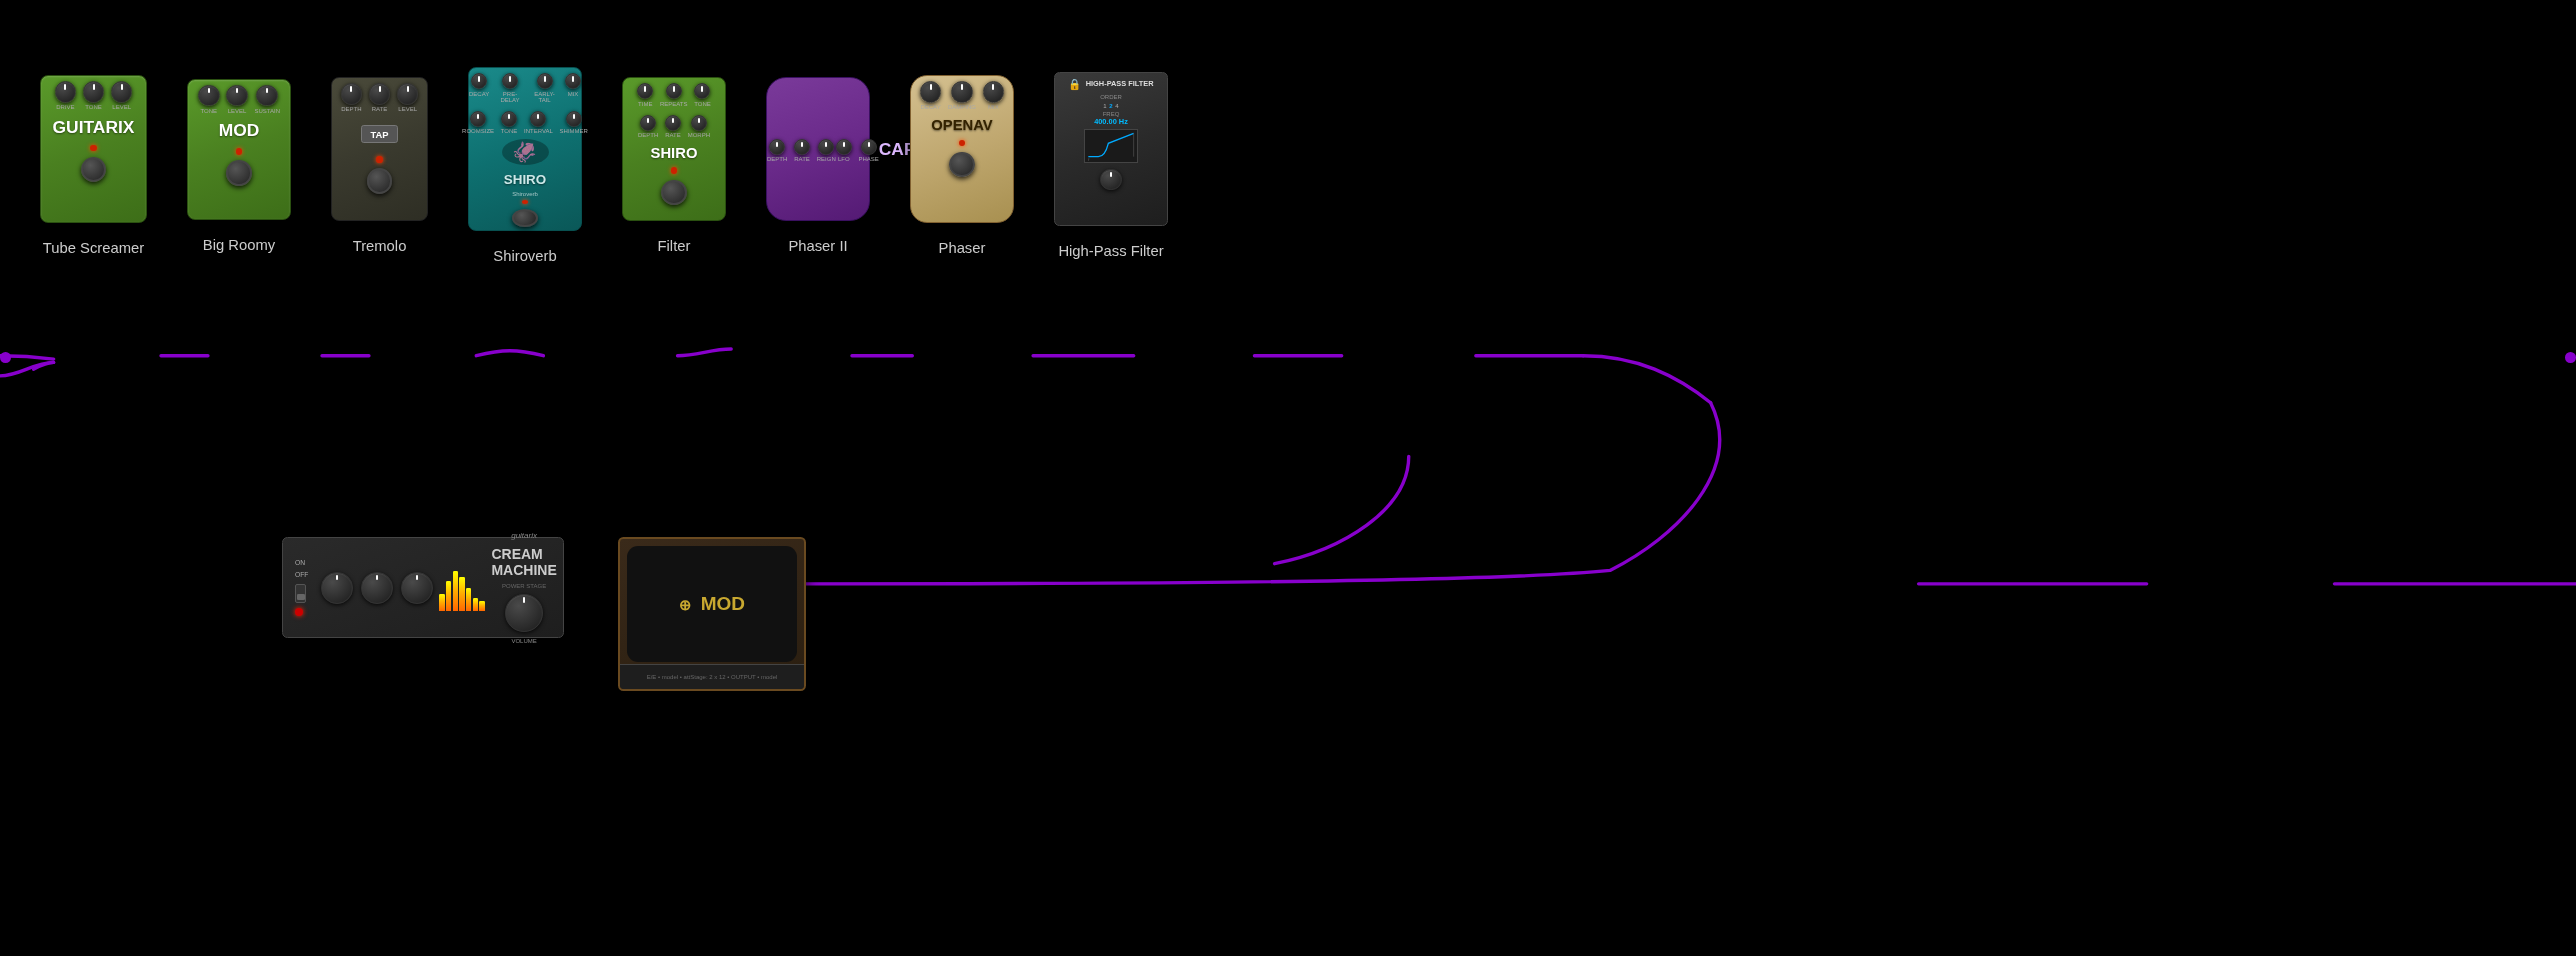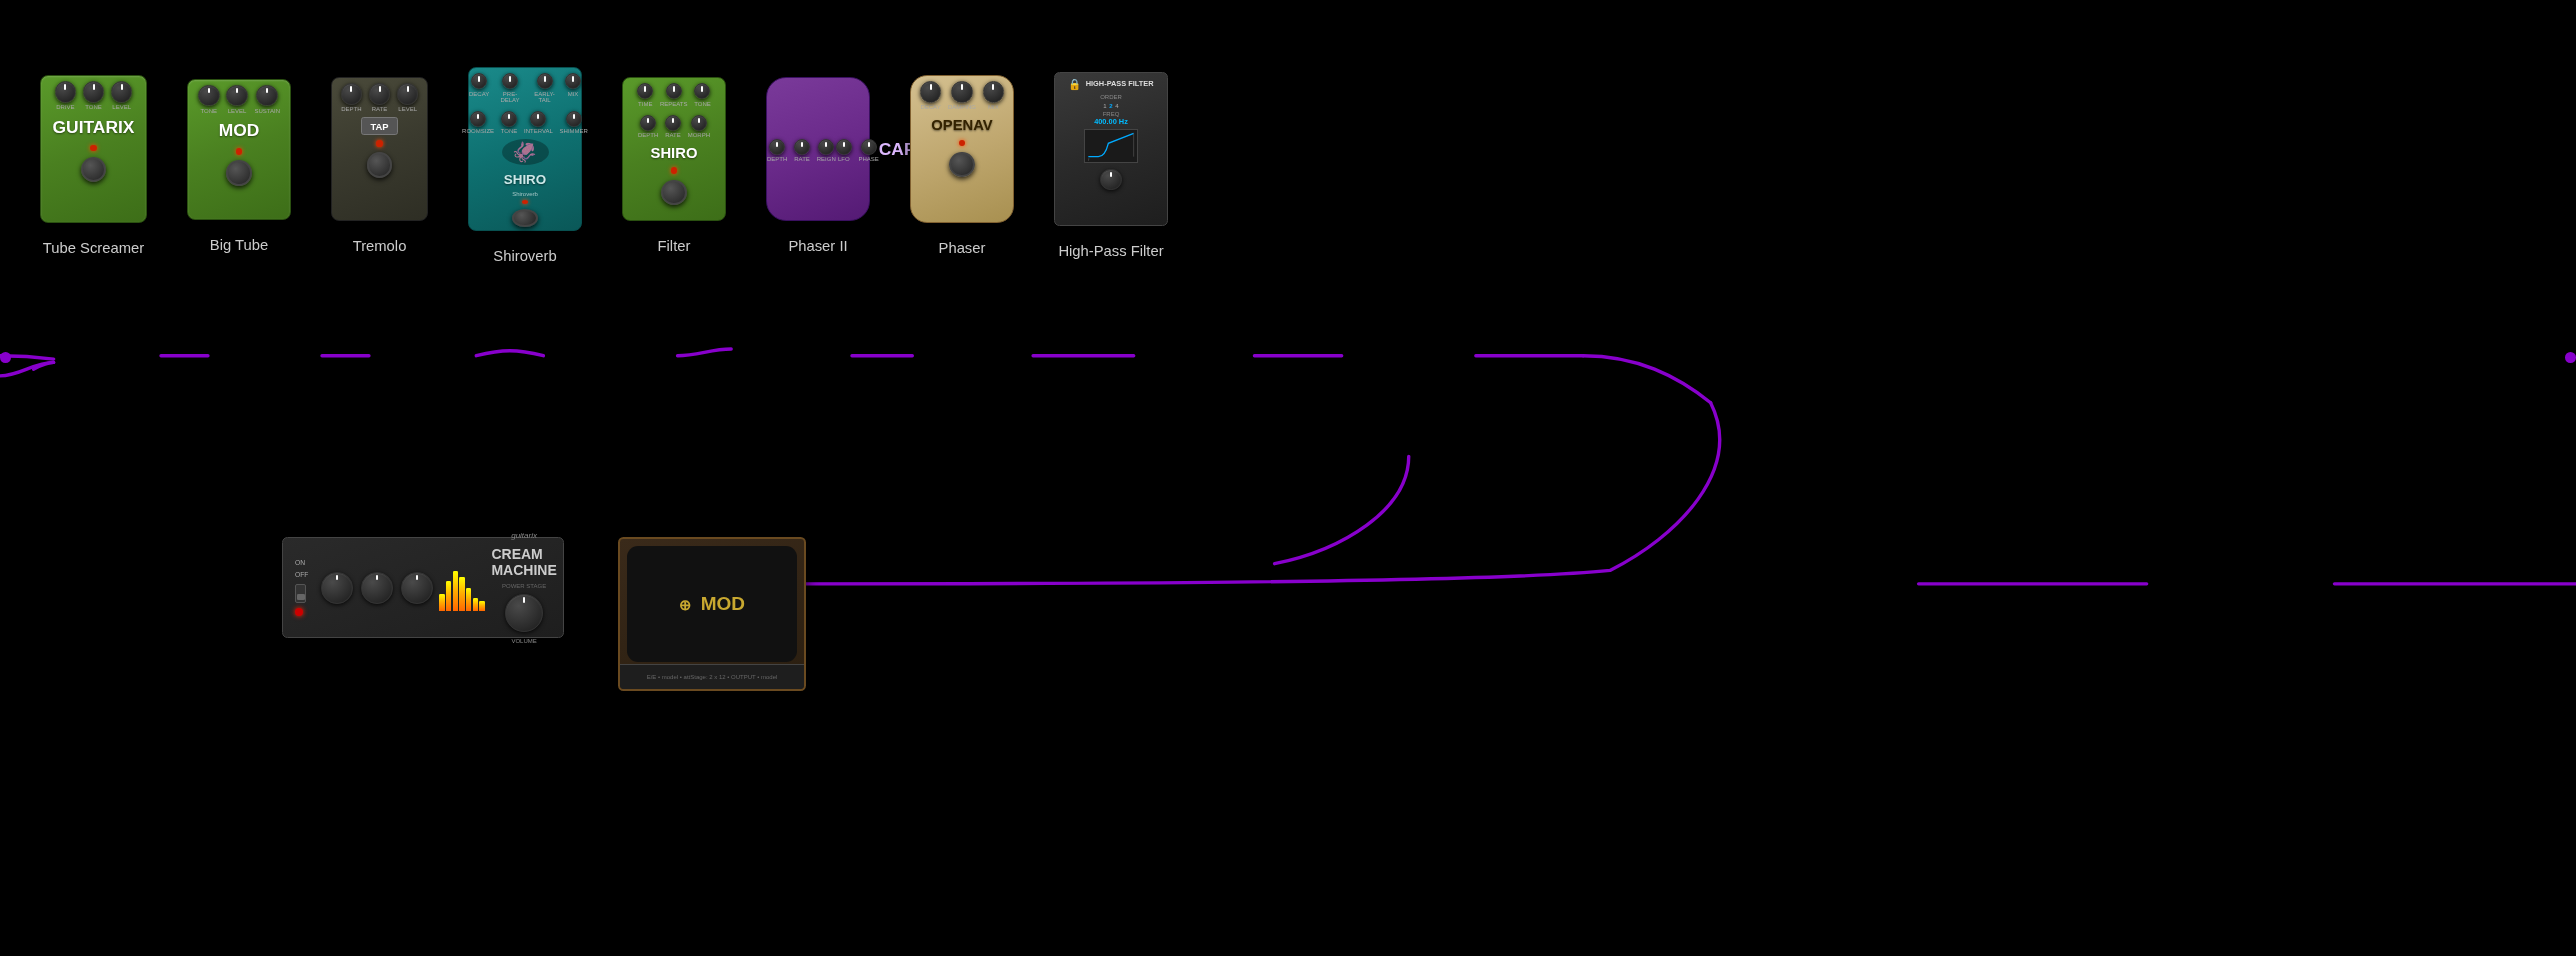--- a/index.html
+++ b/index.html
@@ -330,21 +330,21 @@
 
     
     .tap-button {
       background: #555;
       color: #fff;
       font-size: 9.4px;
       font-weight: bold;
       padding: 2.7px 8px;
       border-radius: 2.7px;
       text-align: center;
-      margin: 2px auto;
+      margin: 10px auto;
       border: 0.7px solid #777;
     }
 
     .knob-group {
       display: flex;
       flex-direction: column;
       align-items: center;
     }
   </style>
 </head>
@@ -423,21 +423,21 @@
         </div>
         <div class="knob-group">
           <div class="knob"></div>
           <div class="knob-label">SUSTAIN</div>
         </div>
       </div>
       <div class="pedal-name-on">MOD</div>
       <div class="led"></div>
       <div class="footswitch"></div>
     </div>
-    <div class="pedal-label">Big Tube</div>
+    <div class="pedal-label">Big Roomy</div>
   </div>
 
   <div class="pedal-wrap">
     <div class="pedal-tremolo">
       <div class="knob-row">
         <div class="knob-group">
           <div class="knob"></div>
           <div class="knob-label">DEPTH</div>
         </div>
         <div class="knob-group">

